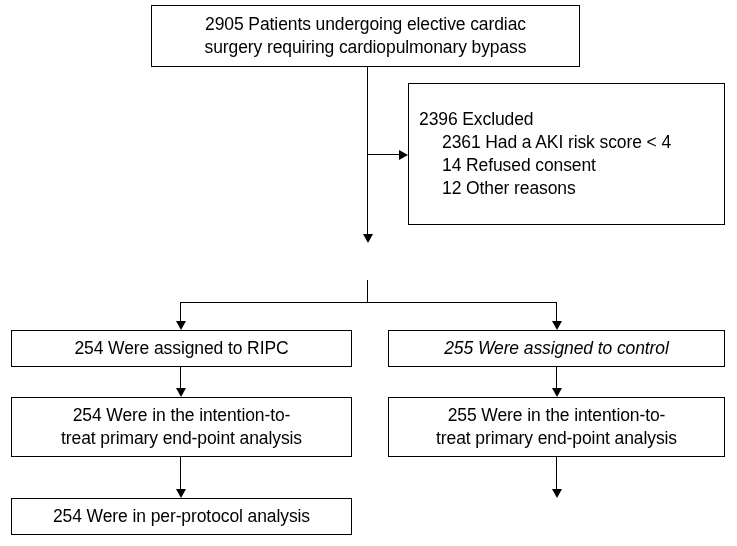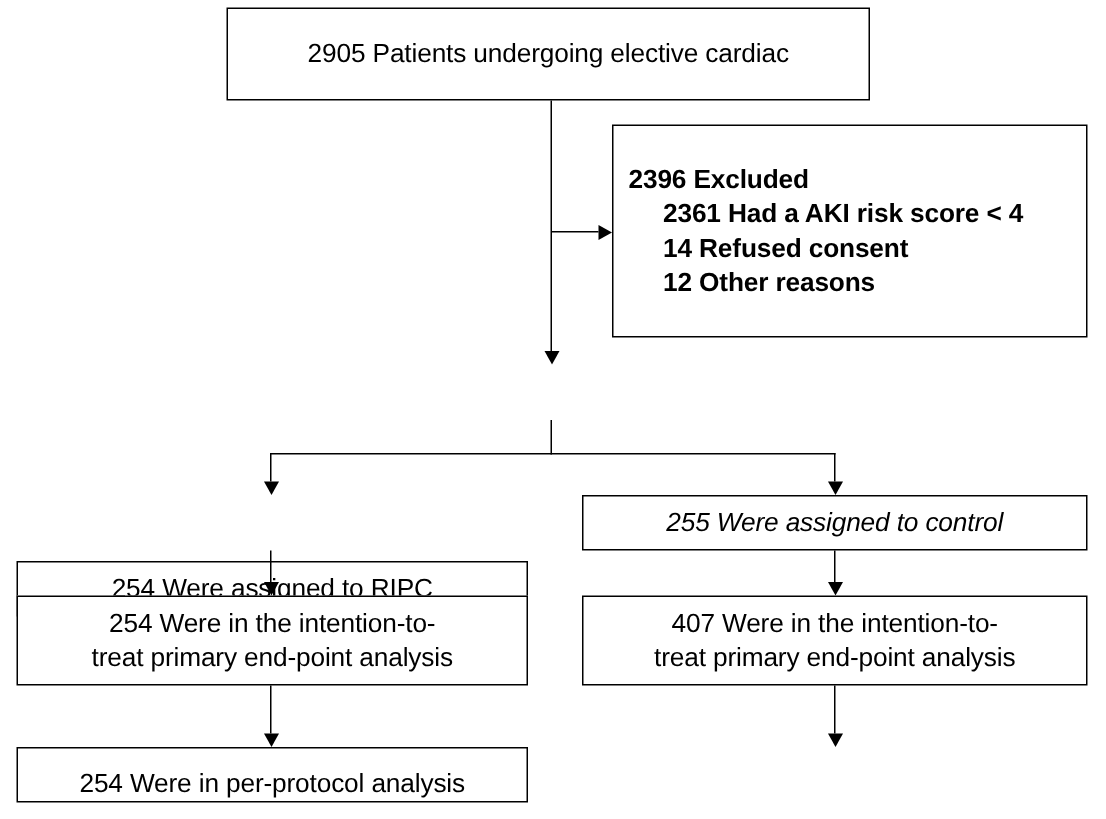--- a/index.html
+++ b/index.html
@@ -71,40 +71,41 @@
     position: absolute;
     width: 0;
     height: 0;
     border-top: 5.5px solid transparent;
     border-bottom: 5.5px solid transparent;
     border-left: 9px solid #000000;
   }
 
   
   #node-enrolled   { left: 151px; top: 5px;   width: 429px; height: 62px; }
-  #node-excluded   { left: 408px; top: 83px;  width: 317px; height: 142px; font-size: 17.5px; font-weight: bold; }
+  #node-excluded   { left: 408px; top: 83px;  width: 317px; height: 142px; font-size: 17.5px; }
   #node-randomized { left: 206px; top: 243px; width: 318px; height: 37px; }
 
-  #node-ripc       { left: 11px;  top: 330px; width: 341px; height: 37px; margin-top: 44px; }
+  #node-ripc       { left: 11px;  top: 330px; width: 341px; height: 37px; }
   #node-itt-left   { left: 11px;  top: 397px; width: 341px; height: 60px; }
-  #node-pp-left    { left: 11px;  top: 498px; width: 341px; height: 37px; align-items: flex-end; }
+  #node-pp-left    { left: 11px;  top: 498px; width: 341px; height: 37px; }
 
   #node-control    { left: 388px; top: 330px; width: 337px; height: 37px; font-style: italic; }
   #node-itt-right  { left: 388px; top: 397px; width: 337px; height: 60px; }
   #node-pp-right   { left: 388px; top: 498px; width: 337px; height: 37px; }
 </style>
 </head>
 <body>
 
 <div id="flowchart">
 
   <div class="node" id="node-enrolled">
     <div class="inner">
       <span>2905 Patients undergoing elective cardiac</span>
       <br>
+      <span>surgery requiring cardiopulmonary bypass</span>
     </div>
   </div>
 
   <div class="node left-align" id="node-excluded">
     <div class="inner">
       <span class="excl-title">2396 Excluded</span>
       <span class="excl-item">2361 Had a AKI risk score &lt; 4</span>
       <span class="excl-item">14 Refused consent</span>
       <span class="excl-item">12 Other reasons</span>
     </div>
@@ -132,21 +133,21 @@
   </div>
 
   <div class="node" id="node-control">
     <div class="inner">
       <span>255 Were assigned to control</span>
     </div>
   </div>
 
   <div class="node" id="node-itt-right">
     <div class="inner">
-      <span>407 Were in the intention-to-</span>
+      <span>255 Were in the intention-to-</span>
       <br>
       <span>treat primary end-point analysis</span>
     </div>
   </div>
 
 
   <div class="vline" style="left:367px; top:67px; height:167px;"></div>
   <div class="arrow-down" style="left:362.5px; top:234px;"></div>
 
   <div class="hline" style="left:368px; top:154px; width:31px;"></div>

